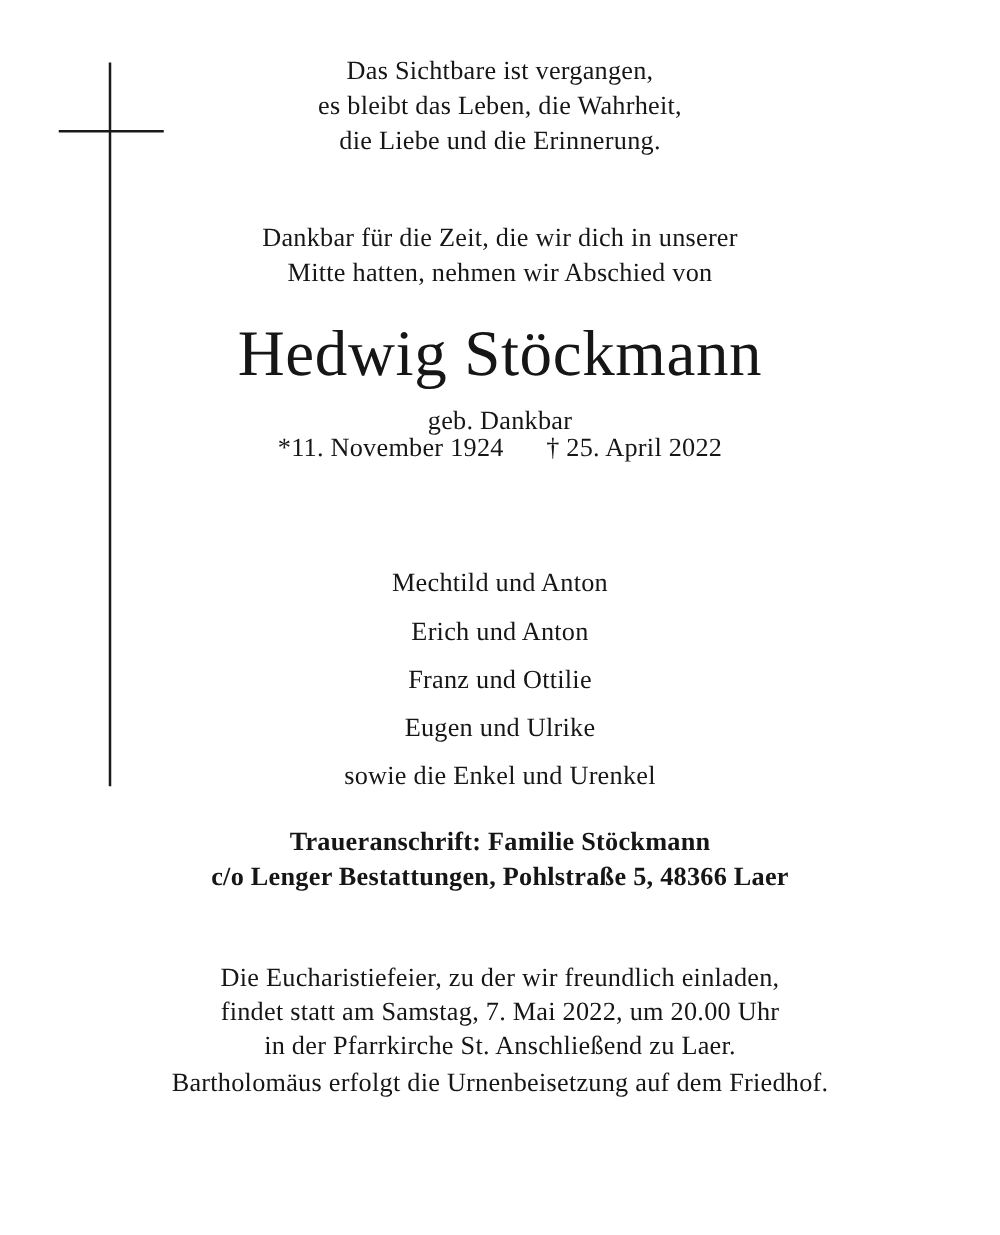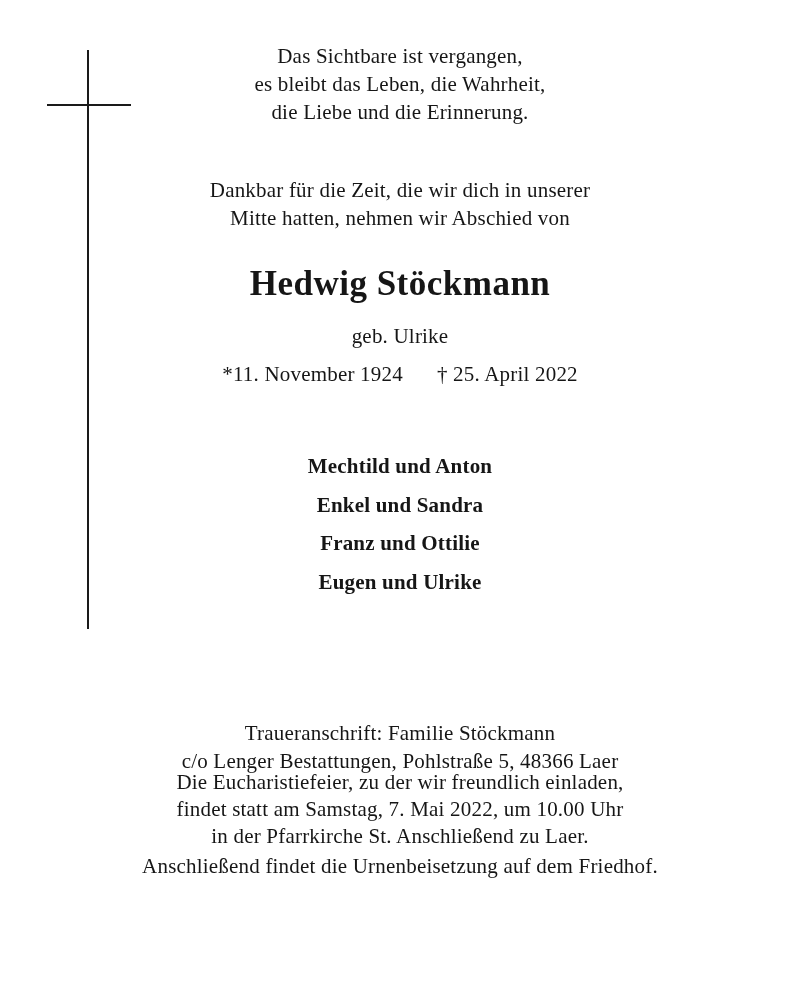--- a/index.html
+++ b/index.html
@@ -30,36 +30,36 @@
   }
   .service-line {
     font-size: 21px;
     line-height: 27px;
     letter-spacing: 0.2px;
   }
   .epigraph   { top: 42px; }
   .intro      { top: 176px; }
   .deceased-name {
     top: 255px;
-    font-size: 35px;
+    font-size: 52px;
     line-height: 58px;
-    font-weight: 700;
+    font-weight: 400;
     letter-spacing: 0.5px;
   }
   .maiden     { top: 322px; }
-  .dates      { top: 360px; }
+  .dates      { top: 344px; }
   .dates .date-sep { display: inline-block; width: 34px; }
   .mourners   { top: 447px; }
   .mourners .mourner-line {
     font-size: 21px;
     line-height: 38.5px;
-    font-weight: 700;
+    font-weight: 400;
     letter-spacing: 0.2px;
   }
-  .address    { top: 719px; }
+  .address    { top: 659px; font-weight: bold; }
   .service    { top: 725px; margin-top: 44px; }
   .burial     { top: 853px; }
   .thanks     { top: 891px; }
 
   
   .cross {
     position: absolute;
     left: 0;
     top: 0;
   }
@@ -97,45 +97,46 @@
   </div>
 
   <div class="block intro">
     <div class="body-line">Dankbar für die Zeit, die wir dich in unserer</div>
     <div class="body-line">Mitte hatten, nehmen wir Abschied von</div>
   </div>
 
   <div class="block deceased-name">Hedwig Stöckmann</div>
 
   <div class="block maiden">
-    <div class="body-line">geb. Ulrike</div>
+    <div class="body-line">geb. Dankbar</div>
   </div>
 
   <div class="block dates">
     <div class="body-line">
       <span>*11. November 1924</span><span class="date-sep"></span><span>† 25. April 2022</span>
     </div>
   </div>
 
   <div class="block mourners">
     <div class="mourner-line">Mechtild und Anton</div>
-    <div class="mourner-line">Enkel und Sandra</div>
+    <div class="mourner-line">Erich und Anton</div>
     <div class="mourner-line">Franz und Ottilie</div>
     <div class="mourner-line">Eugen und Ulrike</div>
+    <div class="mourner-line">sowie die Enkel und Urenkel</div>
   </div>
 
   <div class="block address">
     <div class="body-line">Traueranschrift: Familie Stöckmann</div>
     <div class="body-line">c/o Lenger Bestattungen, Pohlstraße 5, 48366 Laer</div>
   </div>
 
   <div class="block service">
     <div class="service-line">Die Eucharistiefeier, zu der wir freundlich einladen,</div>
-    <div class="service-line">findet statt am Samstag, 7. Mai 2022, um 10.00 Uhr</div>
+    <div class="service-line">findet statt am Samstag, 7. Mai 2022, um 20.00 Uhr</div>
     <div class="service-line">in der Pfarrkirche St. Anschließend zu Laer.</div>
   </div>
 
   <div class="block burial">
-    <div class="service-line">Anschließend findet die Urnenbeisetzung auf dem Friedhof.</div>
+    <div class="service-line">Bartholomäus erfolgt die Urnenbeisetzung auf dem Friedhof.</div>
   </div>
 
 
 </div>
 
 </body></html>

